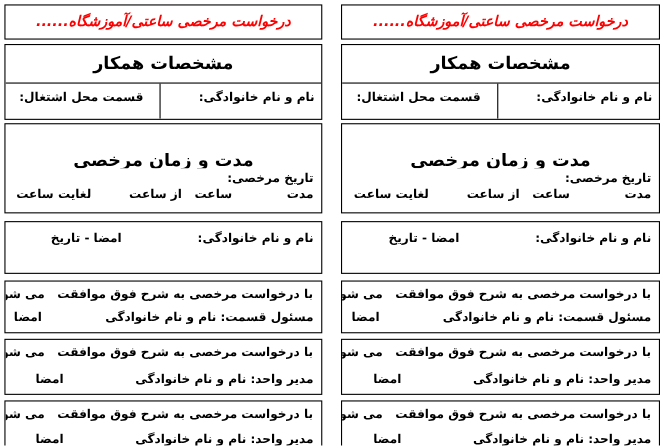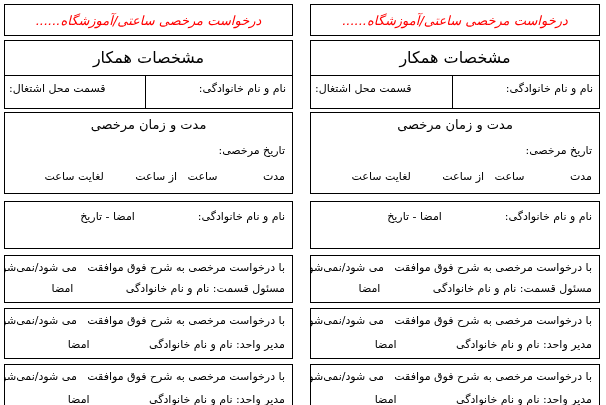--- a/index.html
+++ b/index.html
@@ -17,47 +17,47 @@
   .form{
     position:absolute;top:4px;direction:rtl;
   }
   .form-left{left:4px;width:289px;}
   .form-right{left:310px;width:290px;}
   .sec{
     box-sizing:border-box;
     border:1px solid var(--border-black);
     background:var(--paper);
     overflow:hidden;
-    font-size:11px;font-weight:normal;
+    font-size:11px;font-weight:bold;
   }
   .line{padding:0 7px;white-space:pre;overflow:hidden;line-height:14px;}
   .center{text-align:center;}
   
   .sec-title{
     height:32px;display:flex;align-items:center;justify-content:center;
     color:var(--title-red);font-style:italic;font-size:13px;
     letter-spacing:0.2px;
   }
   
   .sec-colleague{margin-top:4px;}
   .hdr-row{
     box-sizing:border-box;height:35px;border-bottom:1px solid var(--border-black);
     text-align:center;padding-top:7px;font-size:16px;
   }
   .split-row{display:flex;height:32px;}
   .cell{box-sizing:border-box;padding:6px 6px 0;white-space:pre;overflow:hidden;}
   .cell-name{width:147px;border-left:1px solid var(--border-black);}
-  .cell-work{flex:1;text-align:left;padding-left:4px;}
+  .cell-work{flex:1;text-align:center;padding-left:4px;}
   
   .sec-leave{
     margin-top:3px;height:82px;
     display:flex;flex-direction:column;justify-content:space-between;
     padding:5px 0 9px;
   }
-  .sec-leave .hdr{font-size:13px;}
+  .sec-leave .hdr{font-size:16px;margin-top:21px;}
   
   .sec-sig{margin-top:7px;height:48px;padding-top:8px;}
   
   .approval{
     display:flex;flex-direction:column;justify-content:space-between;
     padding:5px 0 6px;
   }
   .ap-1{margin-top:6px;height:48px;}
   .ap-2{margin-top:5px;height:51px;}
   .ap-3{margin-top:5px;height:50px;}

